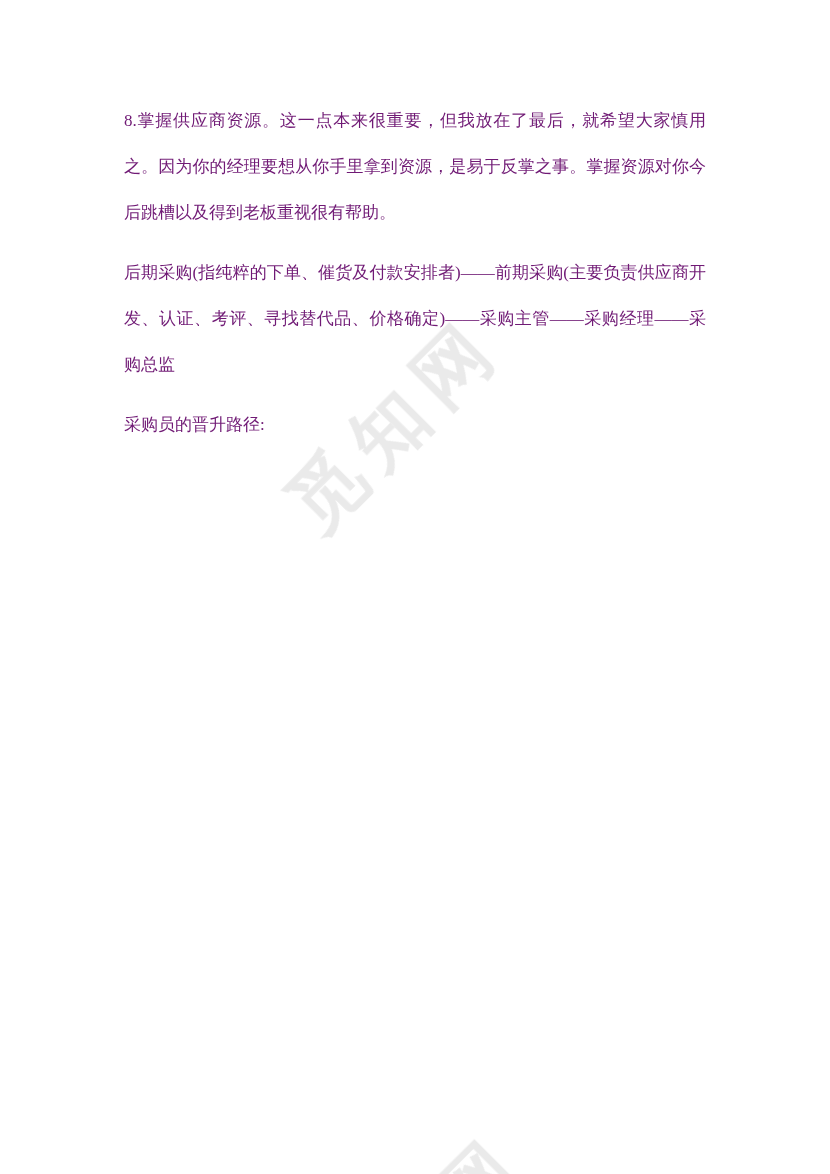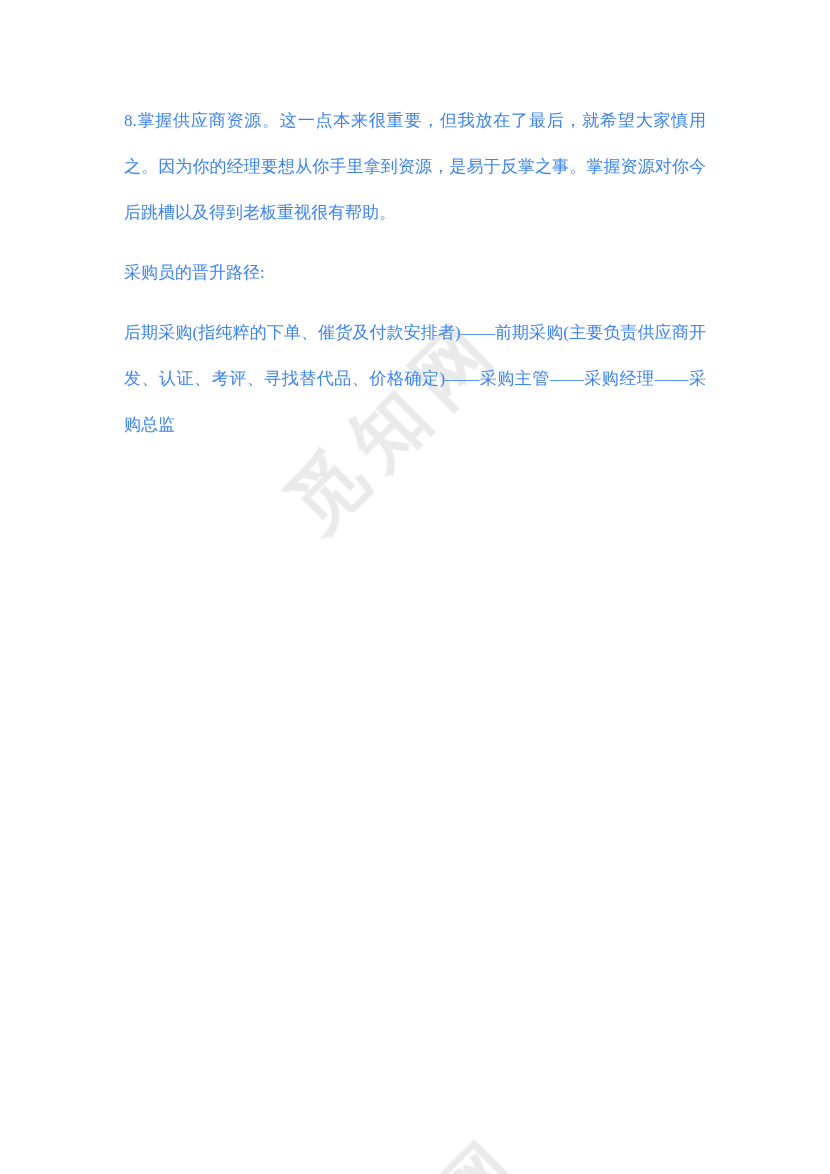--- a/index.html
+++ b/index.html
@@ -13,21 +13,21 @@
     height: 1174px;
     background: #ffffff;
     overflow: hidden;
     font-family: "Liberation Serif", "DejaVu Serif", serif;
   }
   .content {
     position: relative;
     z-index: 2;
     padding: 98px 124px 0 124px;
     width: 582px;
-    color: #3b82f6;
+    color: #701a75;
     font-size: 17px;
     line-height: 46px;
     text-align: justify;
   }
   .content p {
     margin: 0 0 14px 0;
     padding: 0;
   }
   .watermark {
     position: absolute;
@@ -52,20 +52,20 @@
 <div class="page">
 
   <div class="watermark wm-main">觅知网</div>
 
   <div class="watermark wm-bottom">觅知网</div>
 
   <div class="content">
     <p>8.掌握供应商资源。这一点本来很重要，但我放在了最后，就希望大家慎用之。因为你的经理要想从你手里拿到资源，是易于反掌之事。掌握资源对你今后跳槽以及得到老板重视很有帮助。</p>
 
 
+    <p>后期采购(指纯粹的下单、催货及付款安排者)——前期采购(主要负责供应商开发、认证、考评、寻找替代品、价格确定)——采购主管——采购经理——采购总监</p>
+
     <p>采购员的晋升路径:</p>
-
-    <p>后期采购(指纯粹的下单、催货及付款安排者)——前期采购(主要负责供应商开发、认证、考评、寻找替代品、价格确定)——采购主管——采购经理——采购总监</p>
 
 
   </div>
 
 </div>
 
 </body></html>

